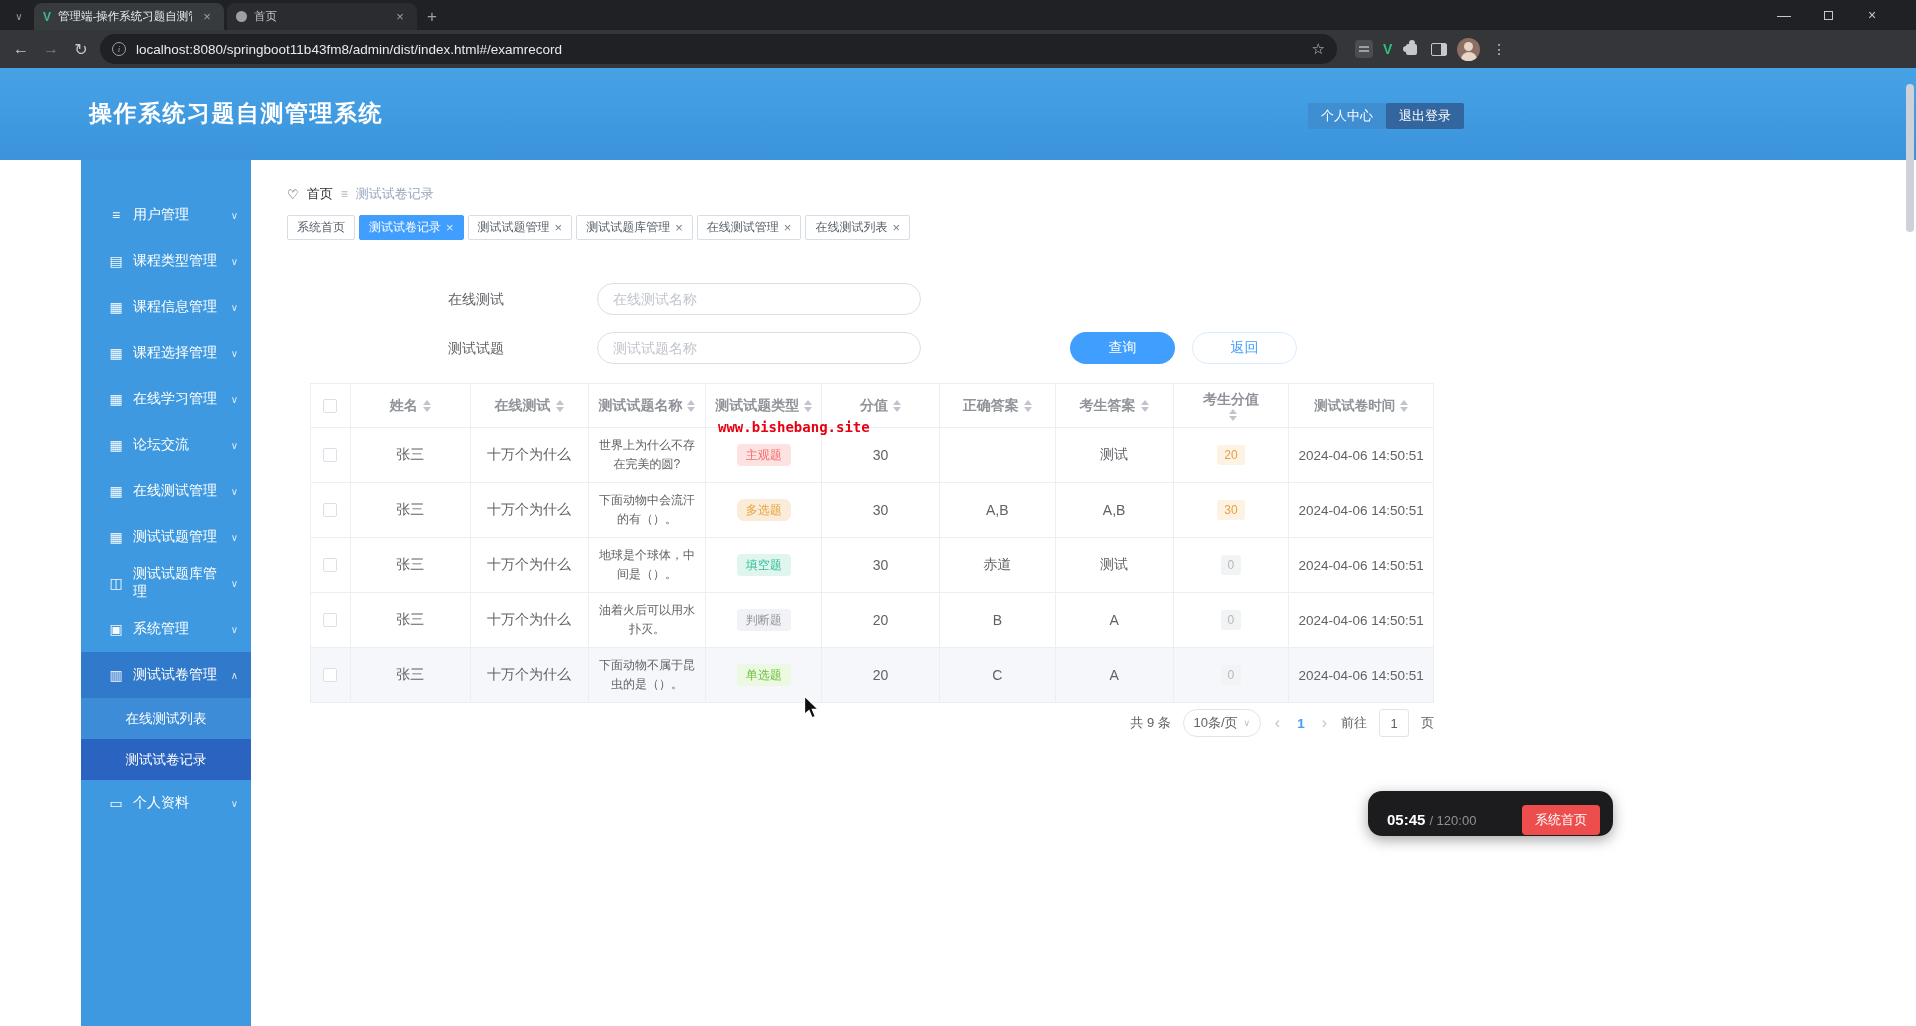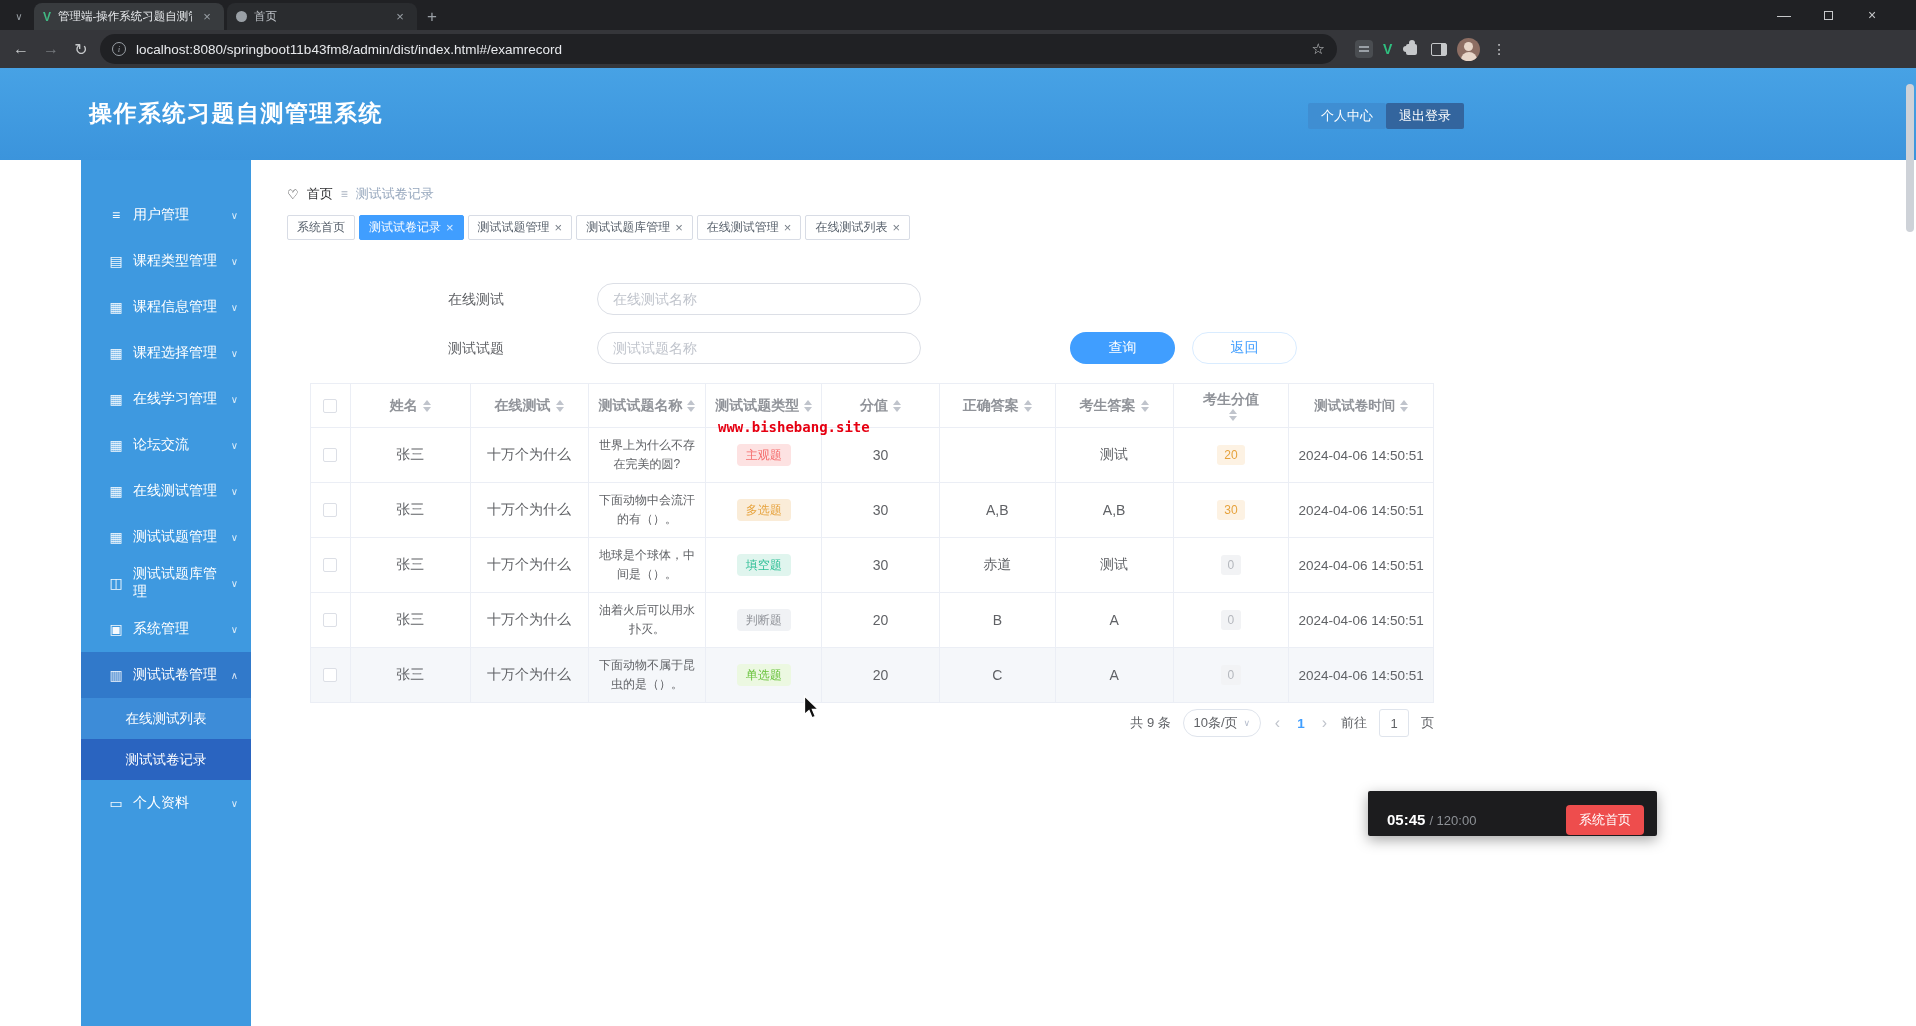--- a/index.html
+++ b/index.html
@@ -92,36 +92,36 @@
   .c5{width:118px;}.c6{width:116px;}.c7{width:118px;}.c8{width:116px;flex-direction:column;}.c9{width:144px;white-space:nowrap;font-size:13.5px;}
   .qcell{font-size:12px;line-height:1.6;}
   .cb{width:14px;height:14px;border:1px solid #dcdfe6;border-radius:2px;background:#fff;display:block;}
   .sort{display:inline-flex;flex-direction:column;margin-left:5px;gap:2px;}
   .sort i{width:0;height:0;border-left:4px solid transparent;border-right:4px solid transparent;display:block;}
   .sort .up{border-bottom:5px solid #c0c4cc;}
   .sort .dn{border-top:5px solid #c0c4cc;}
 
   .tag{height:22px;line-height:20px;padding:0 8px;border-radius:4px;font-size:12px;border:1px solid transparent;display:inline-block;}
   .tag-danger{background:#fde2e2;color:#f56c6c;}
-  .tag-warning{background:#faecd8;color:#e6a23c;}
+  .tag-warning{background:#faecd8;color:#e6a23c;border-radius:7px;}
   .tag-teal{background:#e0f5ee;color:#2ebf96;}
   .tag-info{background:#f0f2f5;color:#909399;}
   .tag-success{background:#ecf8e1;color:#67c23a;}
   .sbadge{min-width:14px;height:20px;line-height:20px;padding:0 7px;border-radius:3px;font-size:12px;display:inline-block;}
   .sb-warning{background:#fdf2e3;color:#e6a23c;}
   .sb-info{background:#f2f3f5;color:#b4b7bd;}
 
   .pgbar{position:absolute;left:59px;top:549px;width:1124px;display:flex;justify-content:flex-end;align-items:center;gap:12px;font-size:13px;color:#606266;}
   .psel{width:78px;height:28px;border:1px solid #dfe4ec;border-radius:14px;display:flex;align-items:center;justify-content:center;gap:6px;font-size:13px;background:#fff;}
   .psel .pcaret{font-size:9px;color:#b4bccc;}
   .parrow{font-size:16px;color:#c0c4cc;padding:0 2px;line-height:1;}
   .pcur{color:#409eff;font-weight:bold;font-size:13.5px;padding:0 3px;}
   .pjump{width:30px;height:28px;border:1px solid #dfe4ec;border-radius:3px;text-align:center;font-size:13px;color:#606266;outline:none;font-family:inherit;background:#fff;}
 
-  .recorder{position:absolute;left:1368px;top:791px;width:289px;height:45px;background:rgba(16,16,18,.95);border-radius:2px;
+  .recorder{position:absolute;left:1368px;top:791px;width:245px;height:45px;background:rgba(16,16,18,.95);border-radius:14px;
             display:flex;align-items:center;justify-content:space-between;padding:12px 13px 0 19px;box-shadow:0 4px 14px rgba(0,0,0,.35);z-index:50;}
   .rec-time{color:#fff;font-size:15px;font-weight:bold;white-space:nowrap;}
   .rec-total{color:#8d9196;font-size:13px;font-weight:normal;margin-left:4px;}
   .rec-stop{background:#ee4d4d;color:#fff;font-size:13px;padding:6px 13px;border-radius:4px;}
 
   .cursor{position:absolute;left:803px;top:695px;z-index:99;}
   .sthumb{position:absolute;right:2px;top:84px;width:8px;height:148px;border-radius:4px;background:#ced2d8;z-index:40;}
 </style>
 </head>
 <body>

